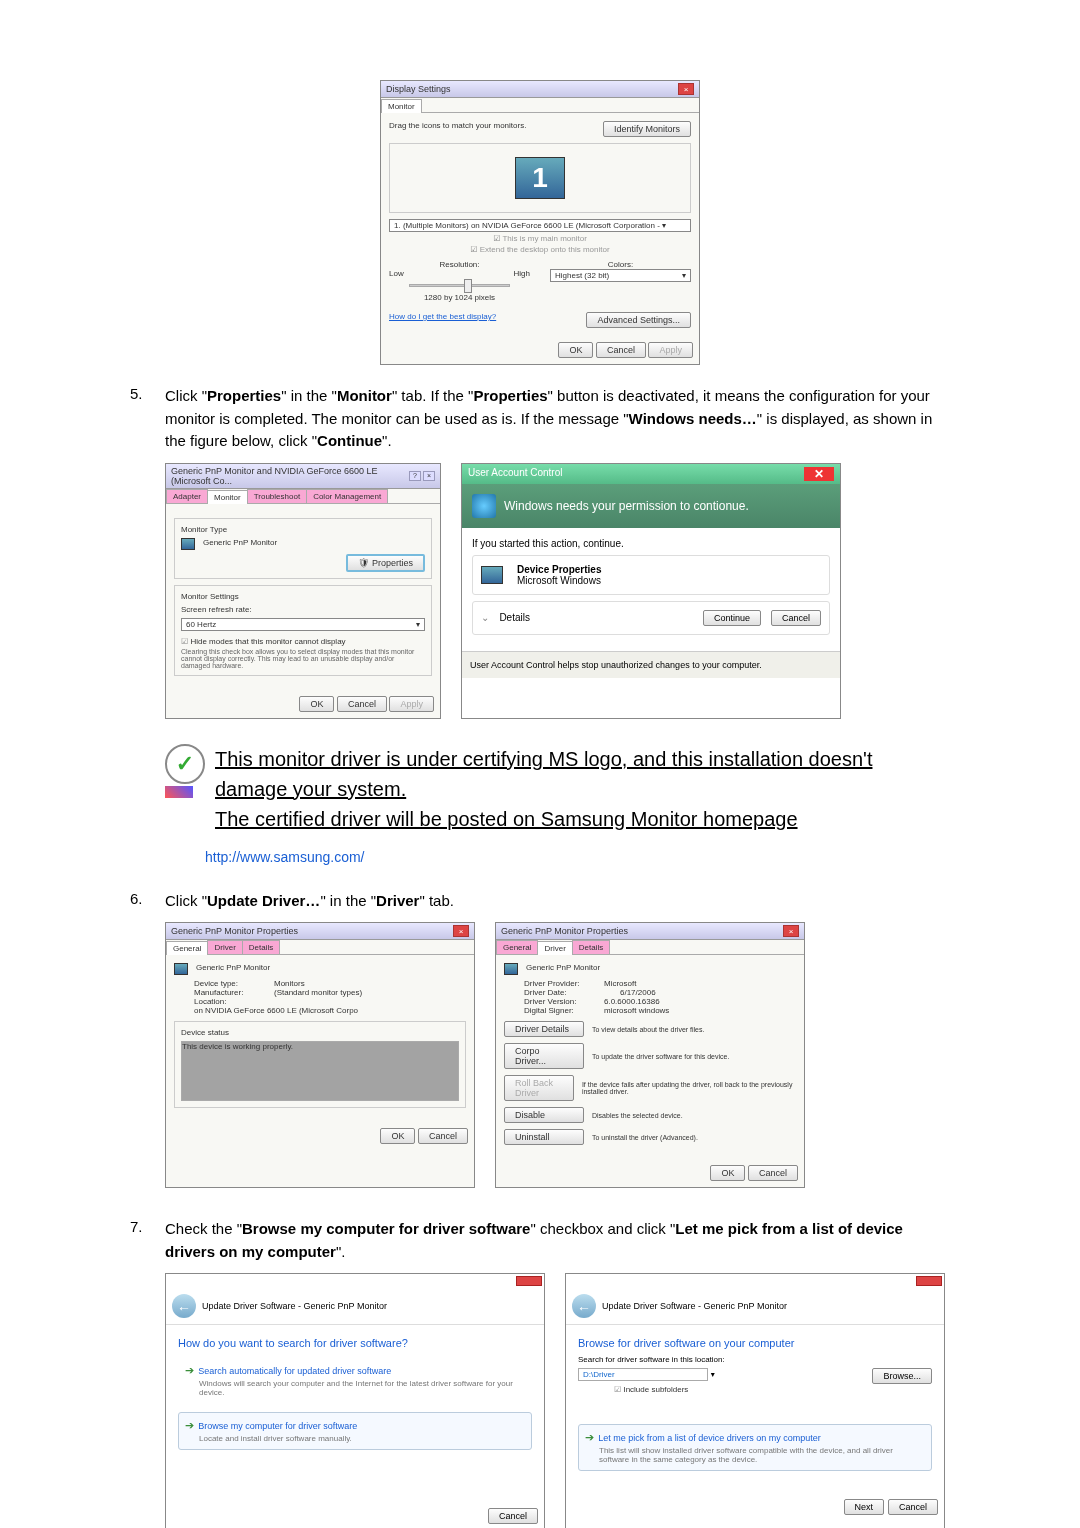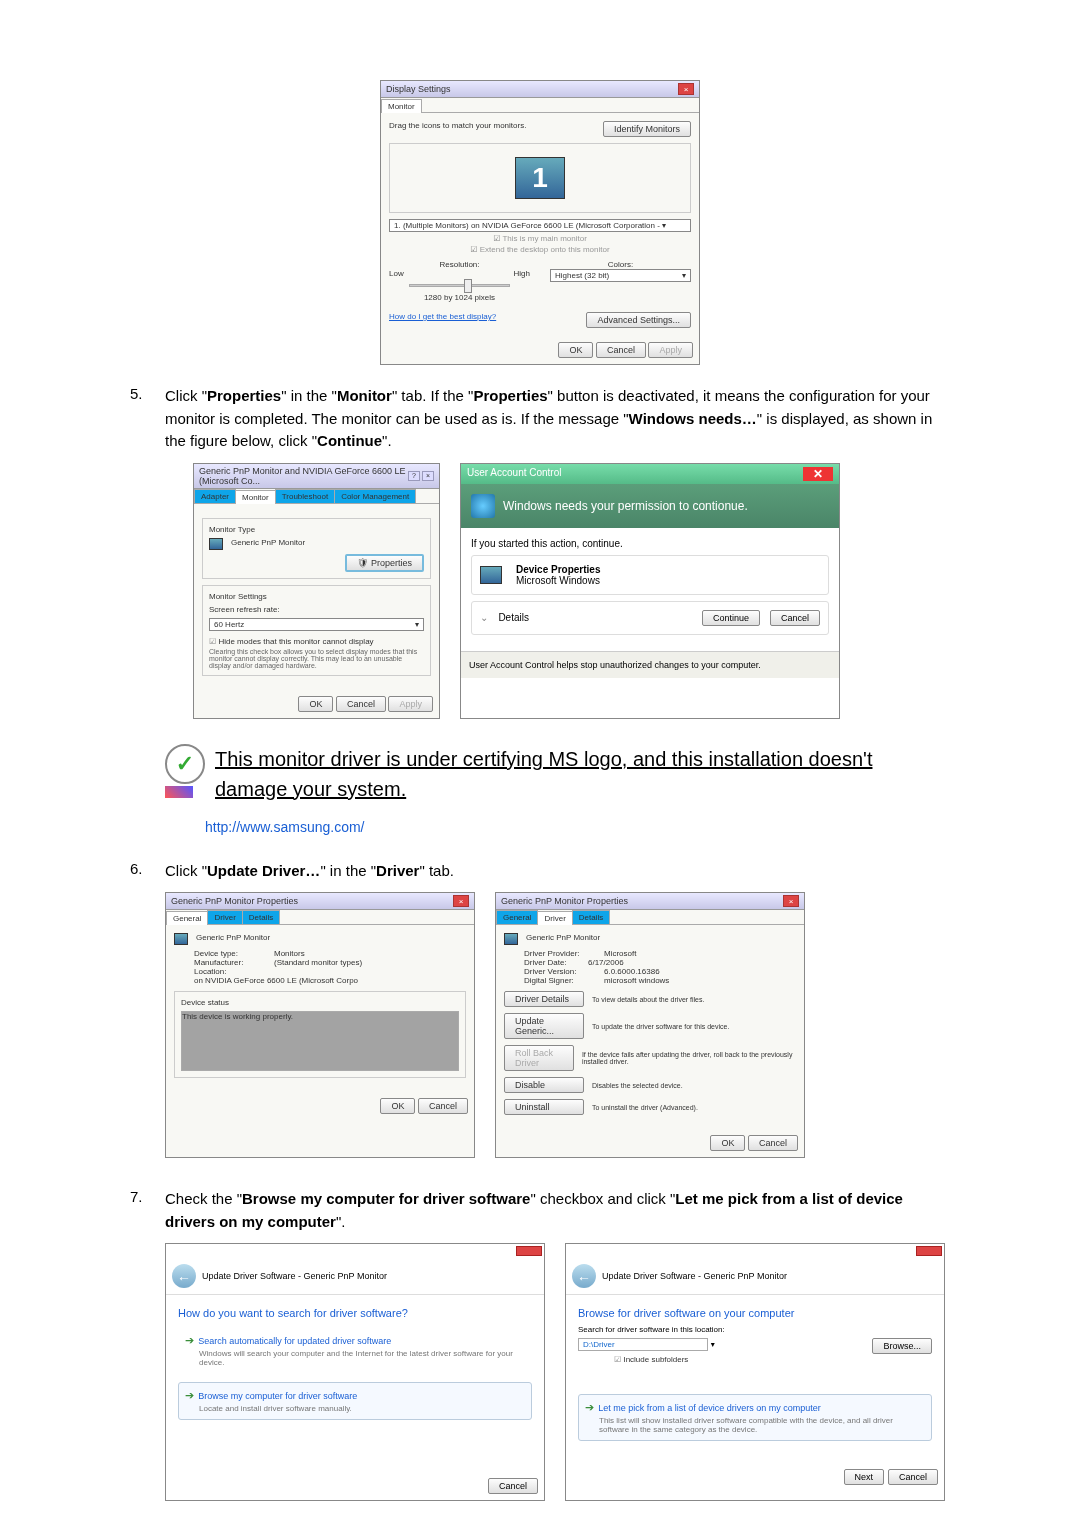--- a/index.html
+++ b/index.html
@@ -56,21 +56,21 @@
       border: 1px solid #99b;
       font-size: 7px;
       text-align: center;
     }
     .win-body { padding: 8px; }
     .win-tab-row { display: flex; border-bottom: 1px solid #aaa; }
     .win-tab {
       padding: 2px 6px;
       border: 1px solid #aaa;
       border-bottom: none;
-      background: #0ea5e9;
+      background: #f9a8d4;
       font-size: 8px;
       margin-right: -1px;
     }
     .win-tab.active { background: #fff; position: relative; top: 1px; }
     .win-btn {
       display: inline-block;
       border: 1px solid #888;
       background: linear-gradient(#fdfdfd, #e0e0e0);
       padding: 2px 10px;
       font-size: 9px;
@@ -315,21 +315,21 @@
 
 <div class="step">
   <div class="step-num">5.</div>
   <div class="step-text">
     <span>Click "</span><b>Properties</b><span>" in the "</span><b>Monitor</b><span>" tab. If the "</span><b>Properties</b><span>" button is deactivated, it means the configuration for your monitor is completed. The monitor can be used as is. If the message "</span><b>Windows needs…</b><span>" is displayed, as shown in the figure below, click "</span><b>Continue</b><span>".</span>
   </div>
 </div>
 
 <div class="figure-row">
 
-  <div class="win-box" style="width:247px;margin-left:28px;">
+  <div class="win-box" style="width:276px;">
     <div class="win-title">
       <span>Generic PnP Monitor and NVIDIA GeForce 6600 LE (Microsoft Co...</span>
       <span class="win-close-blue">
           <span>?</span>
           <span>×</span>
         </span>
     </div>
     <div class="win-tab-row">
       <span class="win-tab">Adapter</span>
       <span class="win-tab active">Monitor</span>
@@ -394,20 +394,21 @@
   </div>
 </div>
 
 <div class="note-block">
   <div>
     <div class="shield-icon"></div>
     <div class="shield-note"></div>
   </div>
   <div class="note-text">
     <div>This monitor driver is under certifying MS logo, and this installation doesn't damage your system.</div>
+    <div>The certified driver will be posted on Samsung Monitor homepage</div>
   </div>
 </div>
 
 <div class="link">http://www.samsung.com/</div>
 
 <div class="step">
   <div class="step-num">6.</div>
   <div class="step-text">
     <span>Click "</span><b>Update Driver…</b><span>" in the "</span><b>Driver</b><span>" tab.</span>
   </div>
@@ -469,38 +470,38 @@
       <div class="icon-label-row">
         <span class="small-monitor"></span>
         <span>Generic PnP Monitor</span>
       </div>
       <div style="margin-left:20px; font-size:8px;">
         <div style="display:flex;">
             <span style="width:80px;">Driver Provider:</span>
             <span>Microsoft</span>
           </div>
         <div style="display:flex;">
-            <span style="width:64px;">Driver Date:</span>
+            <span style="width:96px;">Driver Date:</span>
             <span>6/17/2006</span>
           </div>
         <div style="display:flex;">
             <span style="width:80px;">Driver Version:</span>
             <span>6.0.6000.16386</span>
           </div>
         <div style="display:flex;">
             <span style="width:80px;">Digital Signer:</span>
             <span>microsoft windows</span>
           </div>
       </div>
       <div style="display:flex; gap:8px; margin:6px 0; align-items:center;">
         <span class="win-btn" style="width:80px;">Driver Details</span>
         <span style="font-size:7px;">To view details about the driver files.</span>
       </div>
       <div style="display:flex; gap:8px; margin:6px 0; align-items:center;">
-        <span class="win-btn" style="width:80px;">Update Generic...</span>
+        <span class="win-btn" style="width:80px;">Corpo Driver...</span>
         <span style="font-size:7px;">To update the driver software for this device.</span>
       </div>
       <div style="display:flex; gap:8px; margin:6px 0; align-items:center;">
         <span class="win-btn" style="width:80px; color:#aaa;">Roll Back Driver</span>
         <span style="font-size:7px;">If the device fails after updating the driver, roll back to the previously installed driver.</span>
       </div>
       <div style="display:flex; gap:8px; margin:6px 0; align-items:center;">
         <span class="win-btn" style="width:80px;">Disable</span>
         <span style="font-size:7px;">Disables the selected device.</span>
       </div>

